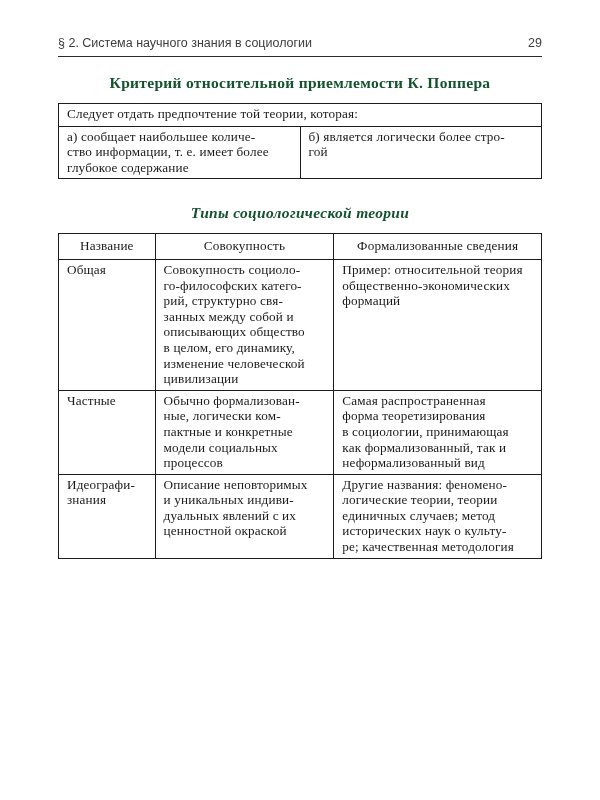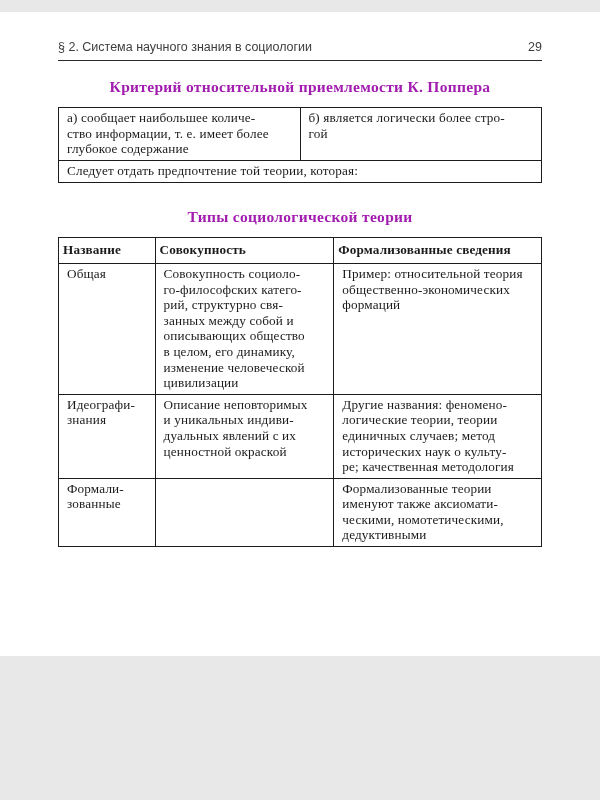--- a/index.html
+++ b/index.html
@@ -1,23 +1,23 @@
 <!DOCTYPE html>
 <html lang="ru"><head>
 <meta charset="utf-8">
 <style>
   html, body { margin: 0; padding: 0; background: #e8e8e8; }
   .page {
     position: relative;
     width: 600px;
-    height: 644px;
-    margin: 12px auto;
+    height: 800px;
+    margin: 0 auto;
     background: #ffffff;
     box-sizing: border-box;
-    padding: 28px 58px 0 58px;
+    padding: 36px 58px 0 58px;
     font-family: "Liberation Serif", "DejaVu Serif", serif;
     color: #1a1a1a;
     overflow: hidden;
   }
   .running-header {
     display: flex;
     justify-content: space-between;
     align-items: flex-end;
     font-family: "Liberation Sans", "DejaVu Sans", sans-serif;
     font-size: 12.5px;
@@ -26,43 +26,44 @@
     border-bottom: 1.2px solid #2b2b2b;
     padding-bottom: 5px;
   }
   .doc-title {
     text-align: center;
     font-weight: bold;
     font-size: 15.5px;
     line-height: 19px;
     letter-spacing: 0.3px;
     margin: 16px 0 11px 0;
-    color: #a21caf;
+    color: #14532d;
   }
-  .doc-title.second { margin-top: 24px; }
+  .doc-title.second { margin-top: 24px; font-style: italic; }
   table {
     width: 100%;
     border-collapse: collapse;
     table-layout: fixed;
     border: 1.5px solid #1c1c1c;
   }
   td, th {
     border: 1px solid #1c1c1c;
     vertical-align: top;
     font-size: 13.2px;
     line-height: 15.6px;
     letter-spacing: 0.15px;
     padding: 2px 8px 3px 8px;
     white-space: pre-line;
     font-weight: normal;
     text-align: left;
     overflow: hidden;
   }
   th.col-head {
-    font-weight: bold;
+    font-weight: normal;
+    text-align: center;
     white-space: normal;
     padding: 4px 4px 5px 4px;
   }
   .criteria-table td.span-head { padding: 2px 8px 4px 8px; }
 </style>
 </head>
 <body>
 
 <div class="page">
 
@@ -73,28 +74,28 @@
 
   <div class="doc-title">Критерий относительной приемлемости К. Поппера</div>
 
   <table class="criteria-table">
     <colgroup>
         <col style="width:50%">
         <col style="width:50%">
       </colgroup>
     <tbody>
       <tr>
+        <td class="span-head" colspan="2">Следует отдать предпочтение той теории, которая:</td>
+      </tr>
+      <tr>
         <td>а) сообщает наибольшее количе-
 ство информации, т. е. имеет более
 глубокое содержание</td>
         <td>б) является логически более стро-
 гой</td>
-      </tr>
-      <tr>
-        <td class="span-head" colspan="2">Следует отдать предпочтение той теории, которая:</td>
       </tr>
     </tbody>
   </table>
 
   <div class="doc-title second">Типы социологической теории</div>
 
   <table class="types-table">
     <colgroup>
         <col style="width:20%">
         <col style="width:37%">
@@ -116,37 +117,41 @@
 занных между собой и
 описывающих общество
 в целом, его динамику,
 изменение человеческой
 цивилизации</td>
         <td>Пример: относительной теория
 общественно-экономических
 формаций</td>
       </tr>
       <tr>
+        <td>Частные</td>
+        <td>Обычно формализован-
+ные, логически ком-
+пактные и конкретные
+модели социальных
+процессов</td>
+        <td>Самая распространенная
+форма теоретизирования
+в социологии, принимающая
+как формализованный, так и
+неформализованный вид</td>
+      </tr>
+      <tr>
         <td>Идеографи-
 знания</td>
         <td>Описание неповторимых
 и уникальных индиви-
 дуальных явлений с их
 ценностной окраской</td>
         <td>Другие названия: феномено-
 логические теории, теории
 единичных случаев; метод
 исторических наук о культу-
 ре; качественная методология</td>
       </tr>
-      <tr>
-        <td>Формали-
-зованные</td>
-        <td></td>
-        <td>Формализованные теории
-именуют также аксиомати-
-ческими, номотетическими,
-дедуктивными</td>
-      </tr>
     </tbody>
   </table>
 
 </div>
 
 </body></html>

